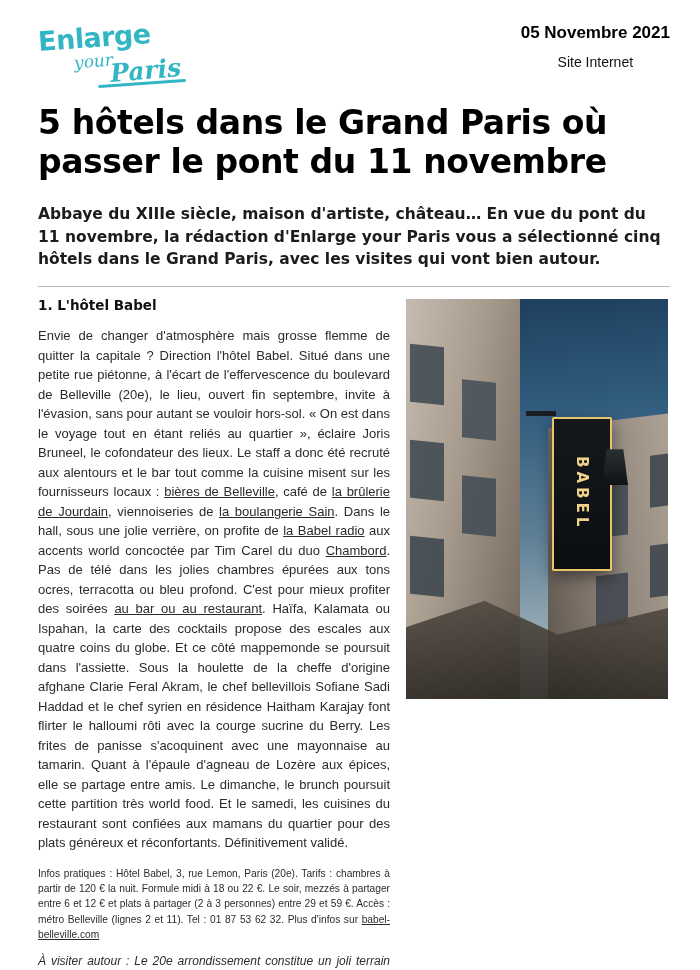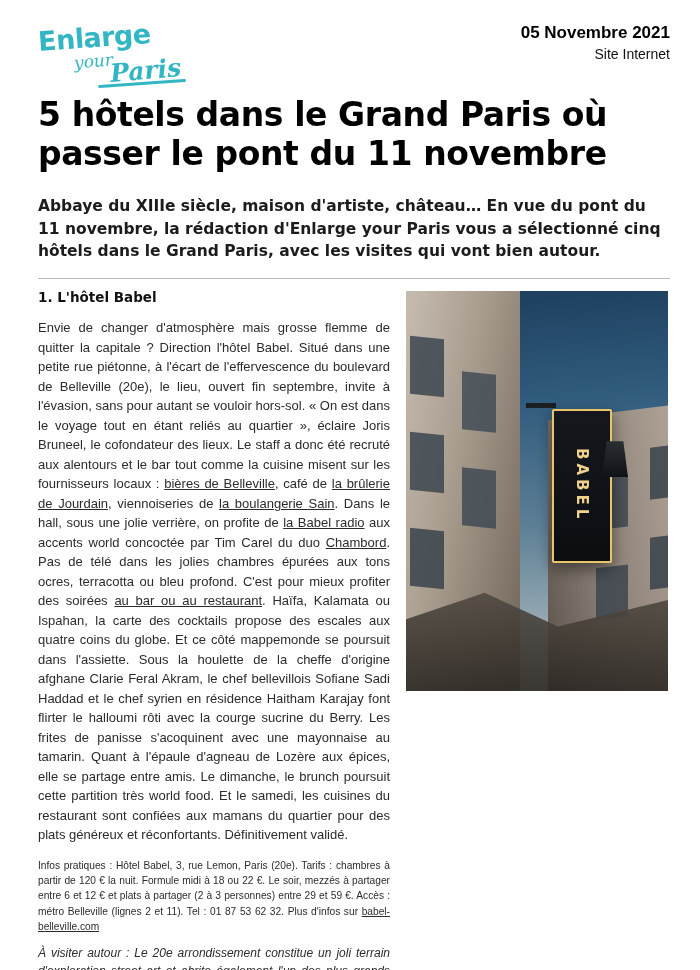--- a/index.html
+++ b/index.html
@@ -70,44 +70,44 @@
     position: absolute;
     left: 60px;
     top: 64px;
     width: 88px;
     height: 3px;
     background: #33b6c4;
     transform: rotate(-4deg);
     border-radius: 2px;
   }
   .header-right {
-    text-align: right;
+    text-align: center;
     padding-top: 4px;
   }
   .pub-date {
     font-size: 17px;
     font-weight: bold;
     color: #000;
     line-height: 1.3;
   }
   .pub-source {
     font-size: 14px;
     color: #111;
-    margin-top: 2px;
+    margin-top: 10px;
   }
 
   
   .headline {
     font-family: "DejaVu Sans", sans-serif;
     font-weight: bold;
     font-size: 33px;
     line-height: 1.17;
     letter-spacing: -0.4px;
     color: #000;
-    margin-top: 0;
+    margin-top: 8px;
   }
   .standfirst {
     font-family: "DejaVu Sans", sans-serif;
     font-weight: bold;
     font-size: 15.5px;
     line-height: 1.45;
     color: #1c1c1c;
     margin-top: 16px;
   }
   .rule {

